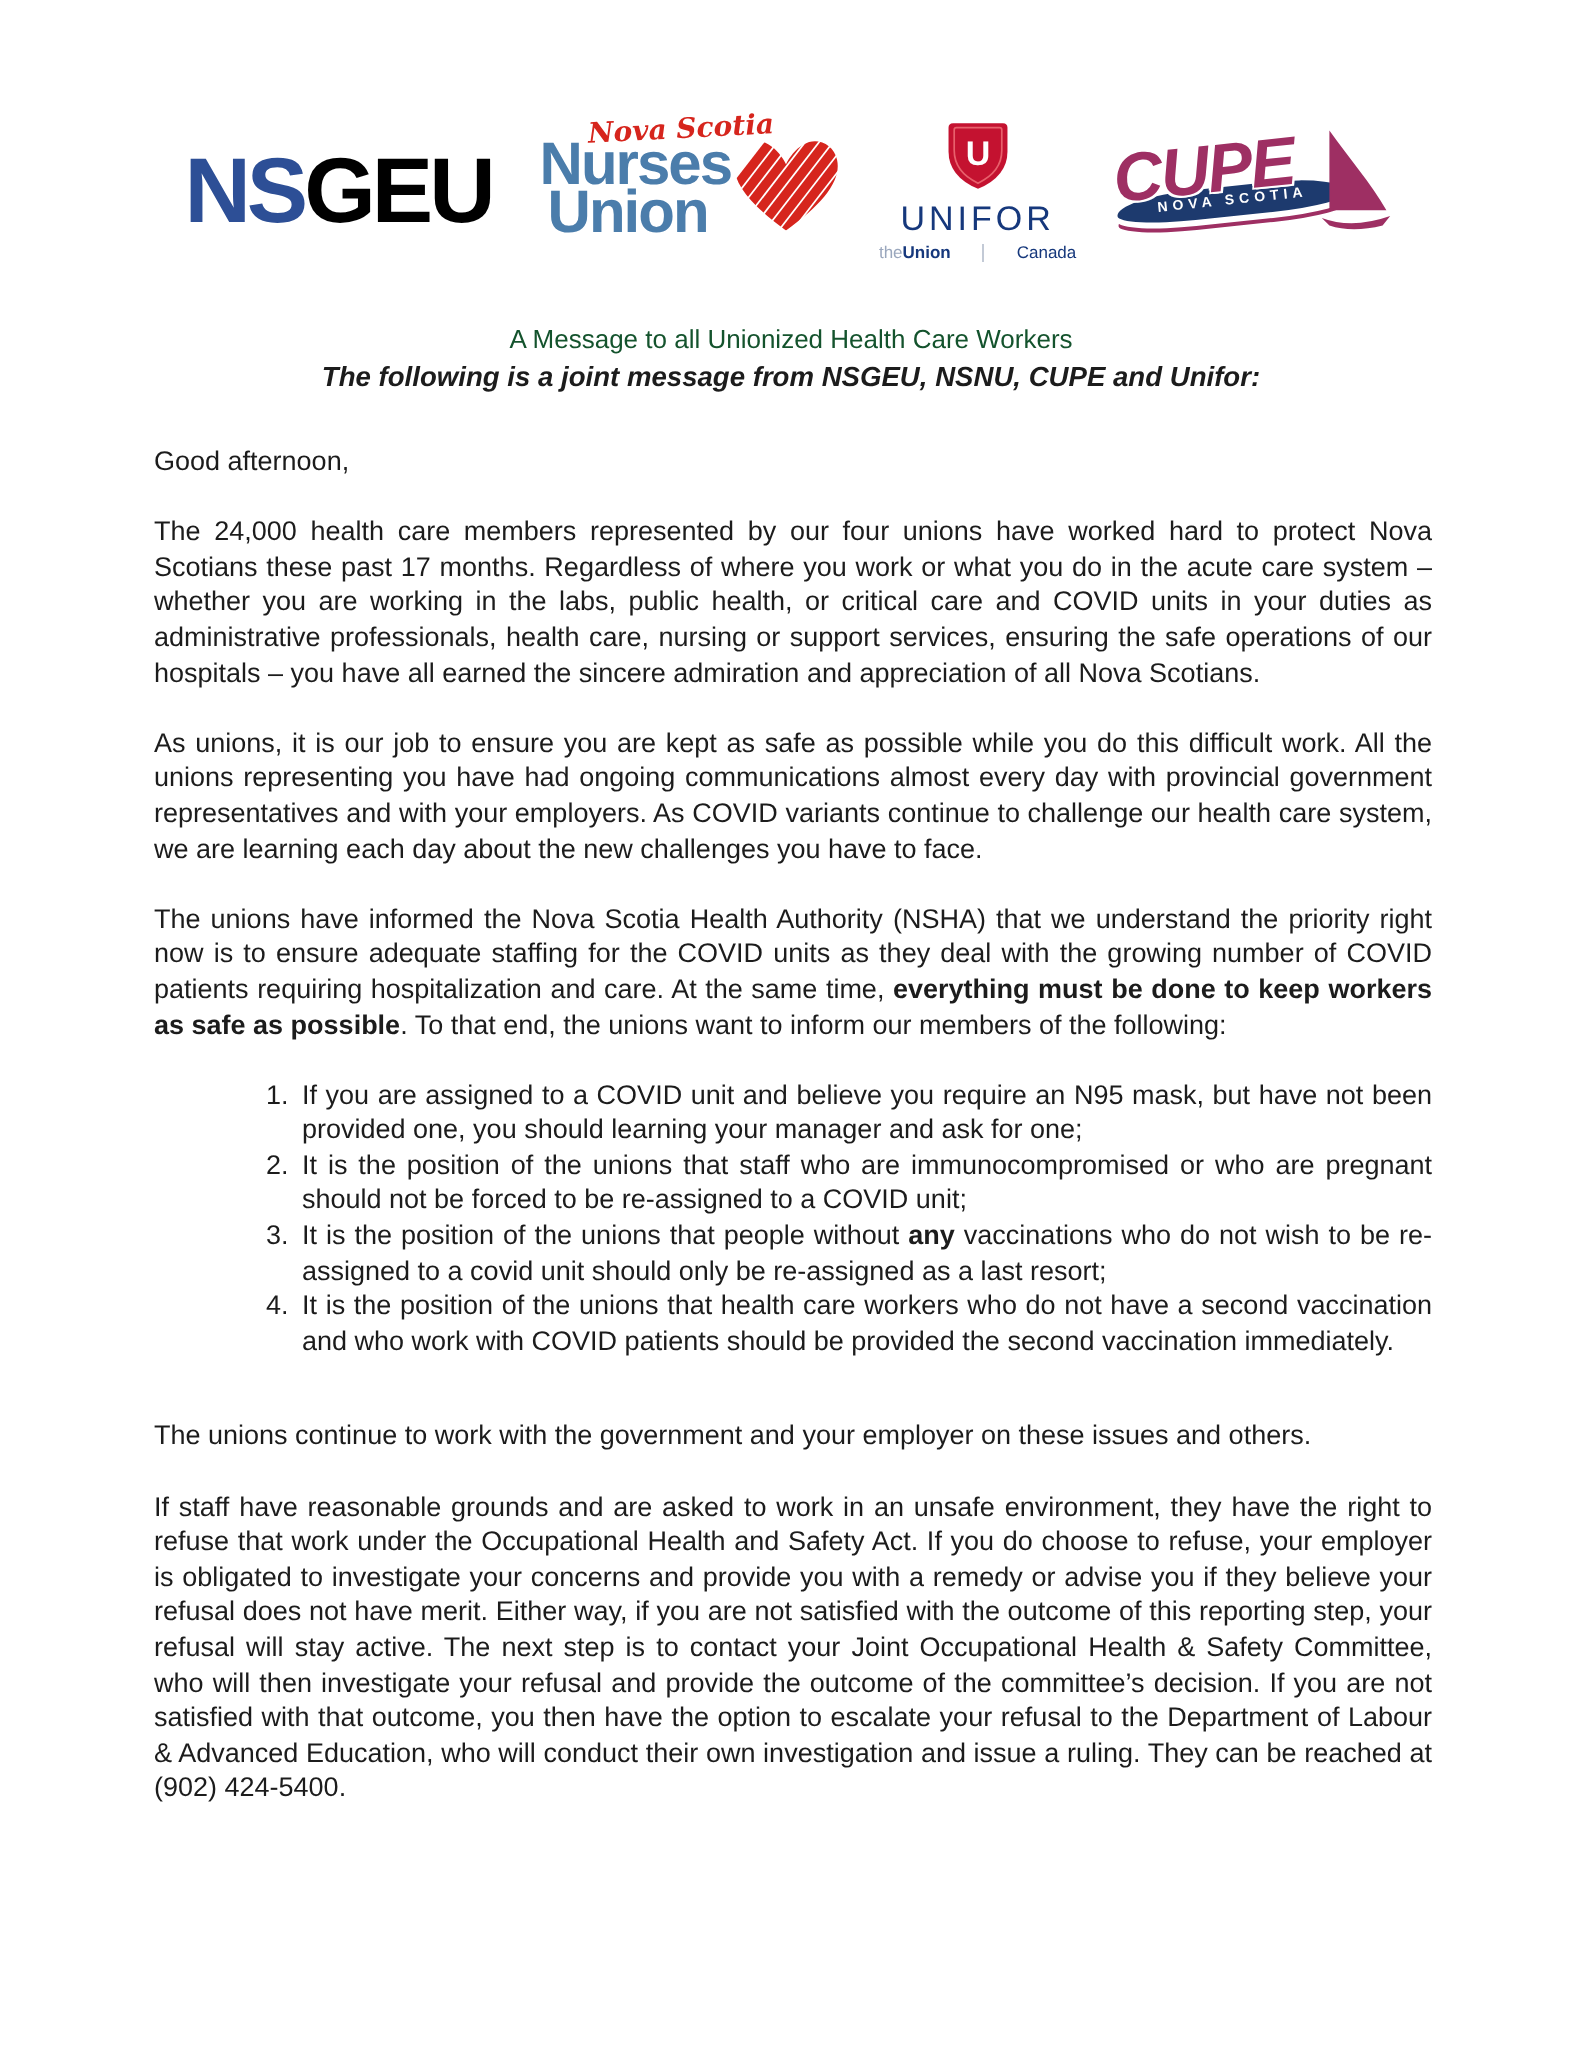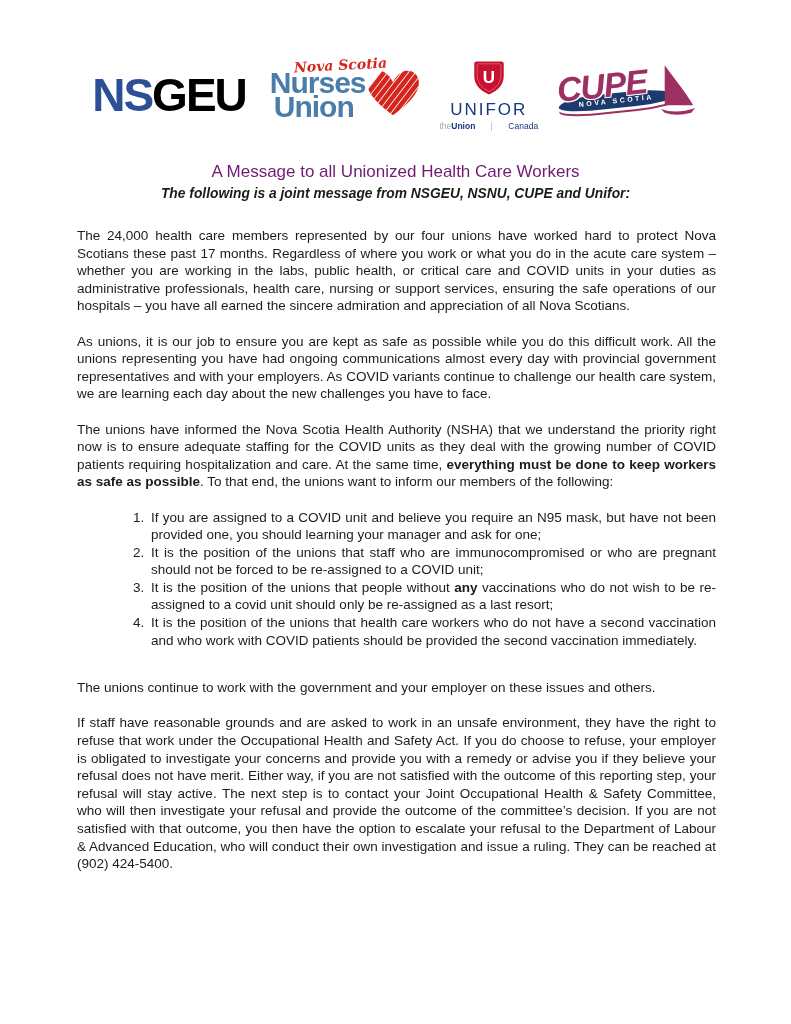--- a/index.html
+++ b/index.html
@@ -76,21 +76,21 @@
     border-radius: 50% 50% 50% 50% / 90% 90% 60% 60%;
     display: flex; align-items: center; justify-content: center;
     box-shadow: 0 3px 0 #fff, 0 5px 0 #9e2f63;
   }
   .cupe .band span {
     font-size: 7px; font-weight: 700; color: #ffffff; letter-spacing: 2.5px;
   }
   .cupe .sail { position: absolute; top: 0; right: 2px; width: 38px; height: 52px; }
   
   .title-block { margin-top: 12px; text-align: center; }
-  .title-line1 { font-size: 17px; color: #701a75; }
+  .title-line1 { font-size: 13px; color: #14532d; }
   .title-line2 { font-size: 13.8px; font-weight: 700; font-style: italic; margin-top: 4px; }
   
   .body-text {
     margin-top: 26px;
     padding: 0 75px 0 77px;
     font-size: 13.5px;
     line-height: 17.6px;
   }
   .para { text-align: justify; margin-bottom: 17.6px; }
   .para:last-child { margin-bottom: 0; }
@@ -168,20 +168,21 @@
 
   </div>
 
   <div class="title-block">
     <div class="title-line1">A Message to all Unionized Health Care Workers</div>
     <div class="title-line2">The following is a joint message from NSGEU, NSNU, CUPE and Unifor:</div>
   </div>
 
   <div class="body-text">
 
+    <p class="para">Good afternoon,</p>
 
     <p class="para">The 24,000 health care members represented by our four unions have worked hard to protect Nova Scotians these past 17 months. Regardless of where you work or what you do in the acute care system – whether you are working in the labs, public health, or critical care and COVID units in your duties as administrative professionals, health care, nursing or support services, ensuring the safe operations of our hospitals – you have all earned the sincere admiration and appreciation of all Nova Scotians.</p>
 
     <p class="para">As unions, it is our job to ensure you are kept as safe as possible while you do this difficult work. All the unions representing you have had ongoing communications almost every day with provincial government representatives and with your employers. As COVID variants continue to challenge our health care system, we are learning each day about the new challenges you have to face.</p>
 
     <p class="para"><span>The unions have informed the Nova Scotia Health Authority (NSHA) that we understand the priority right now is to ensure adequate staffing for the COVID units as they deal with the growing number of COVID patients requiring hospitalization and care. At the same time, </span><span style="font-weight: 700;">everything must be done to keep workers as safe as possible</span><span>. To that end, the unions want to inform our members of the following:</span></p>
 
     <ol class="key-points">
       <li>If you are assigned to a COVID unit and believe you require an N95 mask, but have not been provided one, you should learning your manager and ask for one;</li>
       <li>It is the position of the unions that staff who are immunocompromised or who are pregnant should not be forced to be re-assigned to a COVID unit;</li>

